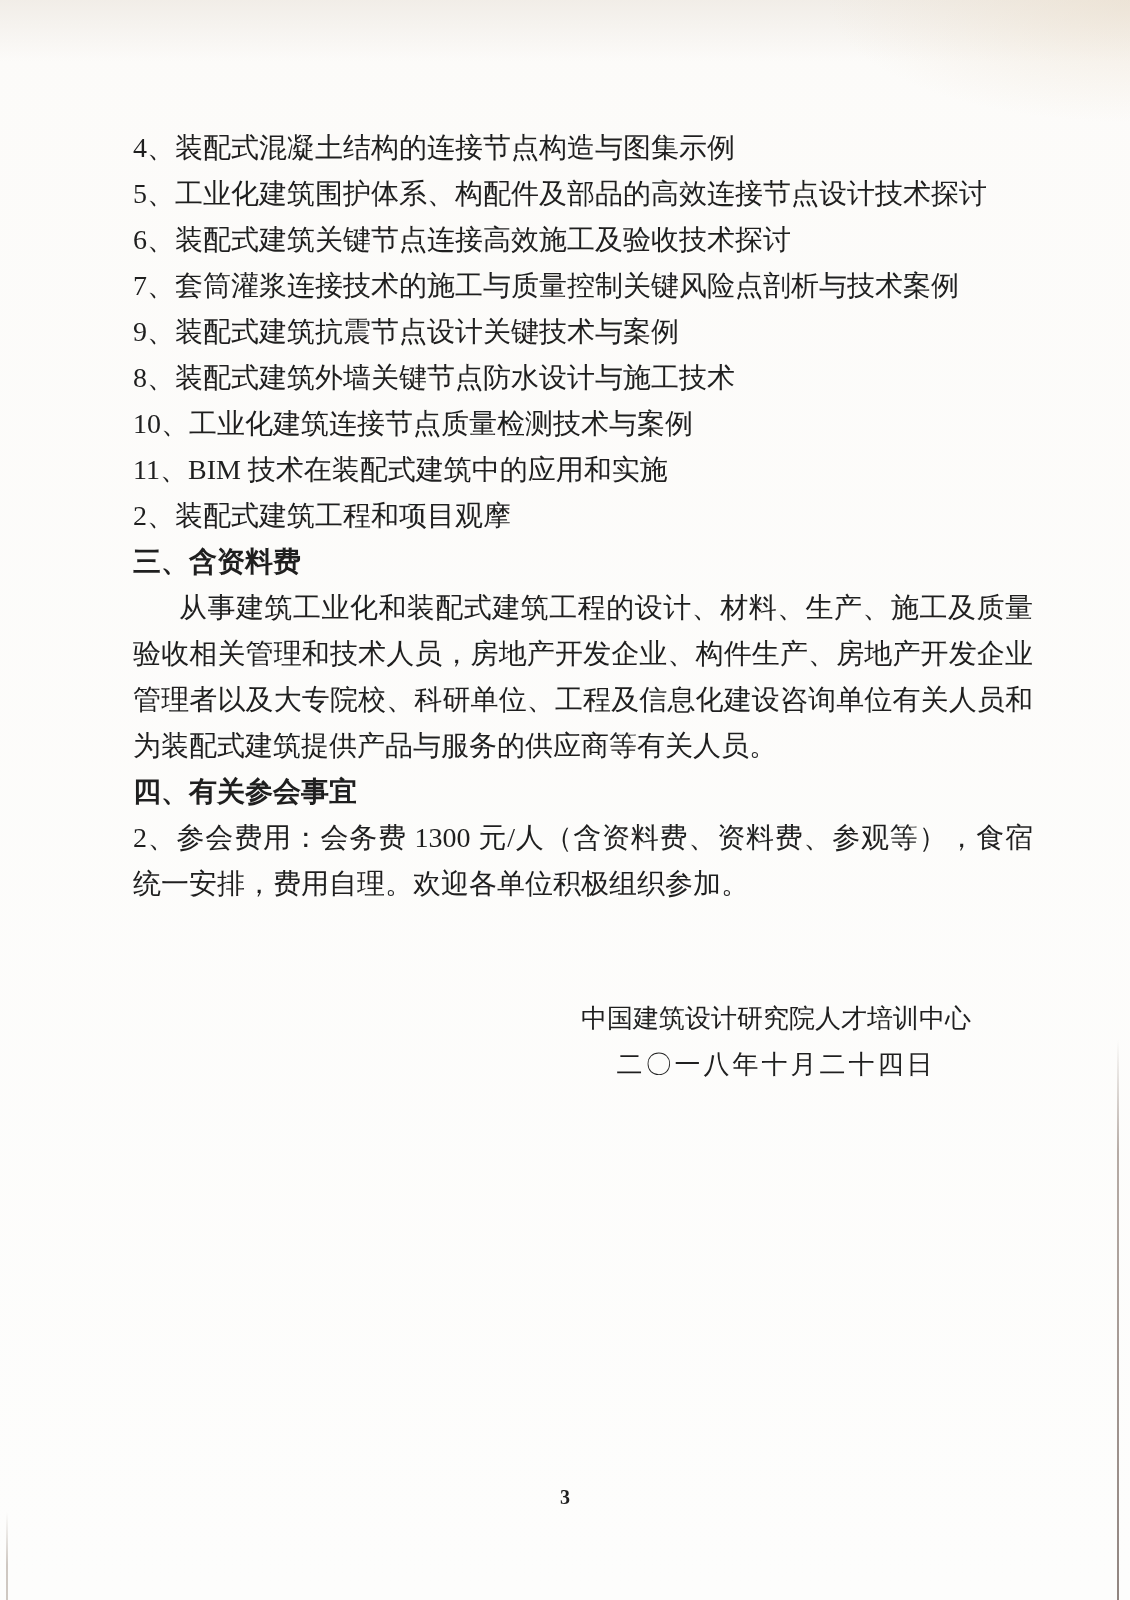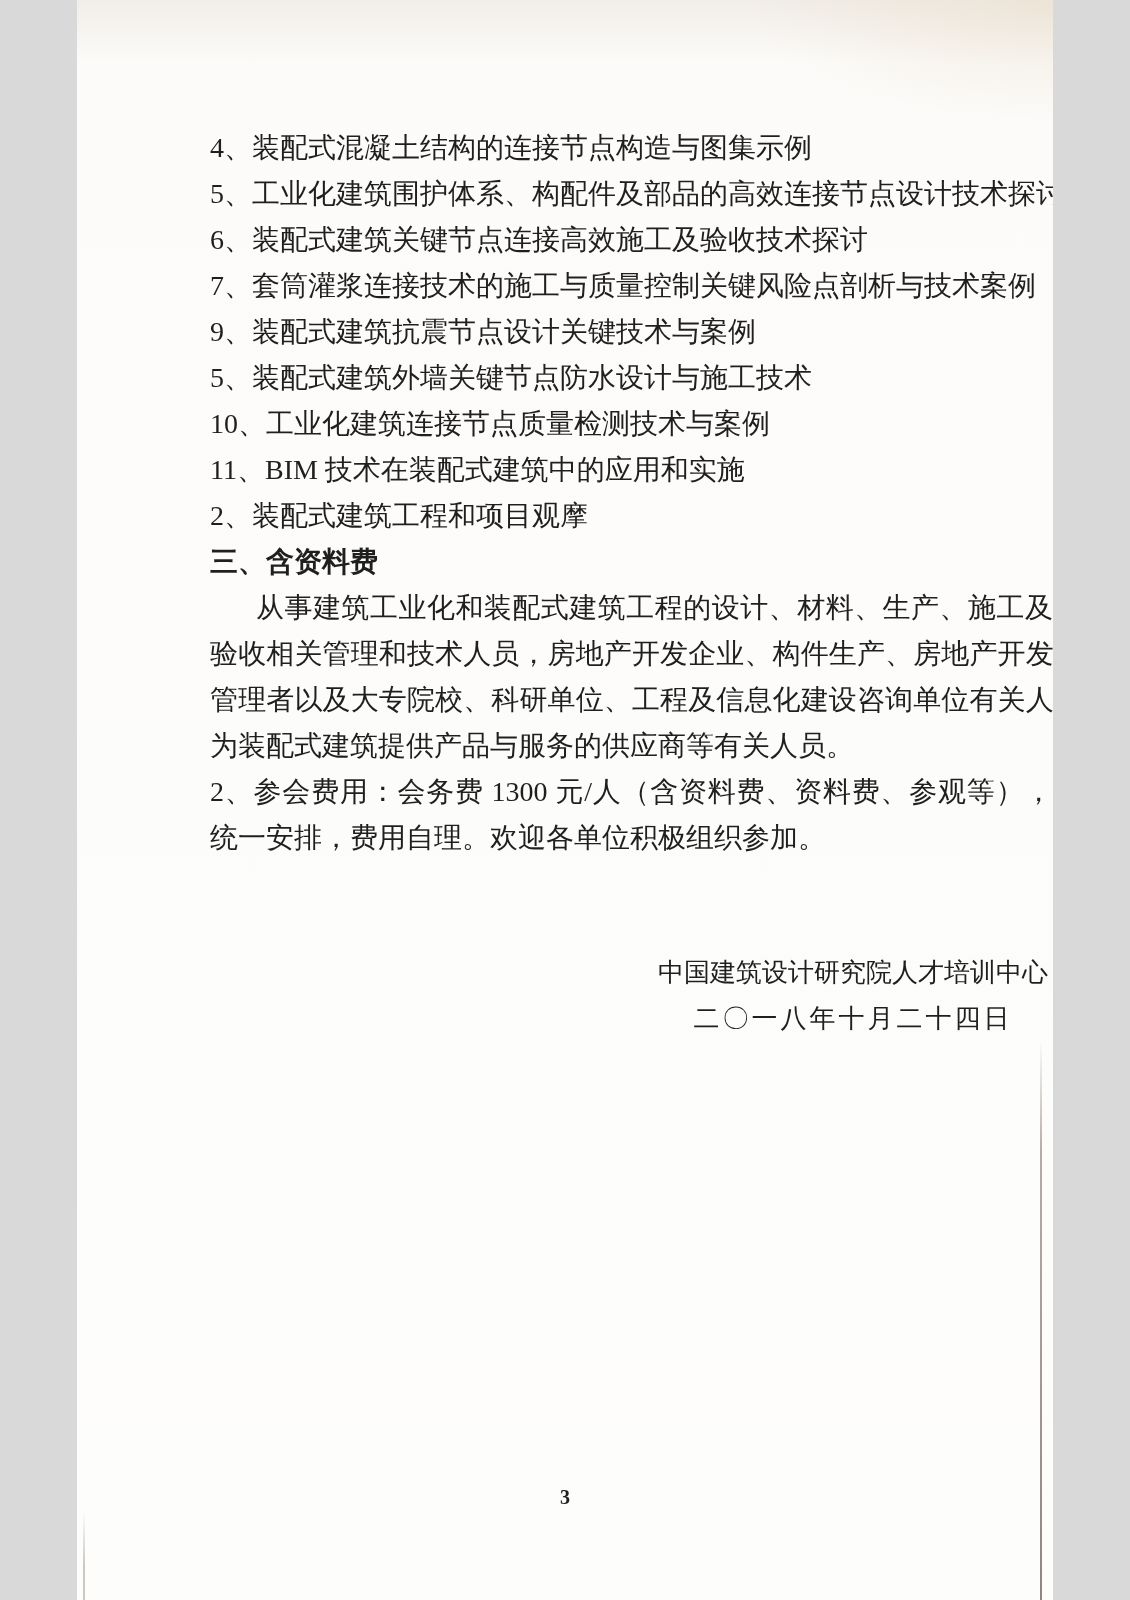--- a/index.html
+++ b/index.html
@@ -1,19 +1,19 @@
 <!DOCTYPE html>
 <html><head>
 <meta charset="utf-8">
 <style>
   html,body{margin:0;padding:0;}
   body{background:#d9d9d9;}
   .page{
     position:relative;
-    width:976px;height:1600px;
+    width:1130px;height:1600px;
     margin:0 auto;
     overflow:hidden;
     background:
       radial-gradient(ellipse 420px 170px at 100% 0%, rgba(233,220,201,0.55), rgba(255,255,255,0) 72%),
       linear-gradient(180deg, rgba(216,205,191,0.30) 0px, rgba(255,255,255,0) 62px),
       linear-gradient(180deg, #fcfbf9 0%, #fdfdfc 100%);
     font-family:"Liberation Serif","DejaVu Serif",serif;
     color:#1f1f1f;
   }
   .content{
@@ -47,28 +47,29 @@
 
 <div class="page">
 
   <div class="content">
 
     <div class="agenda-item">4、装配式混凝土结构的连接节点构造与图集示例</div>
     <div class="agenda-item">5、工业化建筑围护体系、构配件及部品的高效连接节点设计技术探讨</div>
     <div class="agenda-item">6、装配式建筑关键节点连接高效施工及验收技术探讨</div>
     <div class="agenda-item">7、套筒灌浆连接技术的施工与质量控制关键风险点剖析与技术案例</div>
     <div class="agenda-item">9、装配式建筑抗震节点设计关键技术与案例</div>
-    <div class="agenda-item">5、装配式建筑外墙关键节点防水设计与施工技术</div>
+    <div class="agenda-item">8、装配式建筑外墙关键节点防水设计与施工技术</div>
     <div class="agenda-item">10、工业化建筑连接节点质量检测技术与案例</div>
     <div class="agenda-item">11、BIM 技术在装配式建筑中的应用和实施</div>
     <div class="agenda-item">2、装配式建筑工程和项目观摩</div>
 
     <div class="section-heading">三、含资料费</div>
     <div class="body-paragraph">从事建筑工业化和装配式建筑工程的设计、材料、生产、施工及质量验收相关管理和技术人员，房地产开发企业、构件生产、房地产开发企业管理者以及大专院校、科研单位、工程及信息化建设咨询单位有关人员和为装配式建筑提供产品与服务的供应商等有关人员。</div>
 
+    <div class="section-heading">四、有关参会事宜</div>
     <div class="numbered-paragraph">2、参会费用：会务费 1300 元/人（含资料费、资料费、参观等），食宿统一安排，费用自理。欢迎各单位积极组织参加。</div>
 
     <div class="sig-block">
       <div class="sig-inner">
         <div class="sig-org">中国建筑设计研究院人才培训中心</div>
         <div class="sig-date">二〇一八年十月二十四日</div>
       </div>
     </div>
 
   </div>

